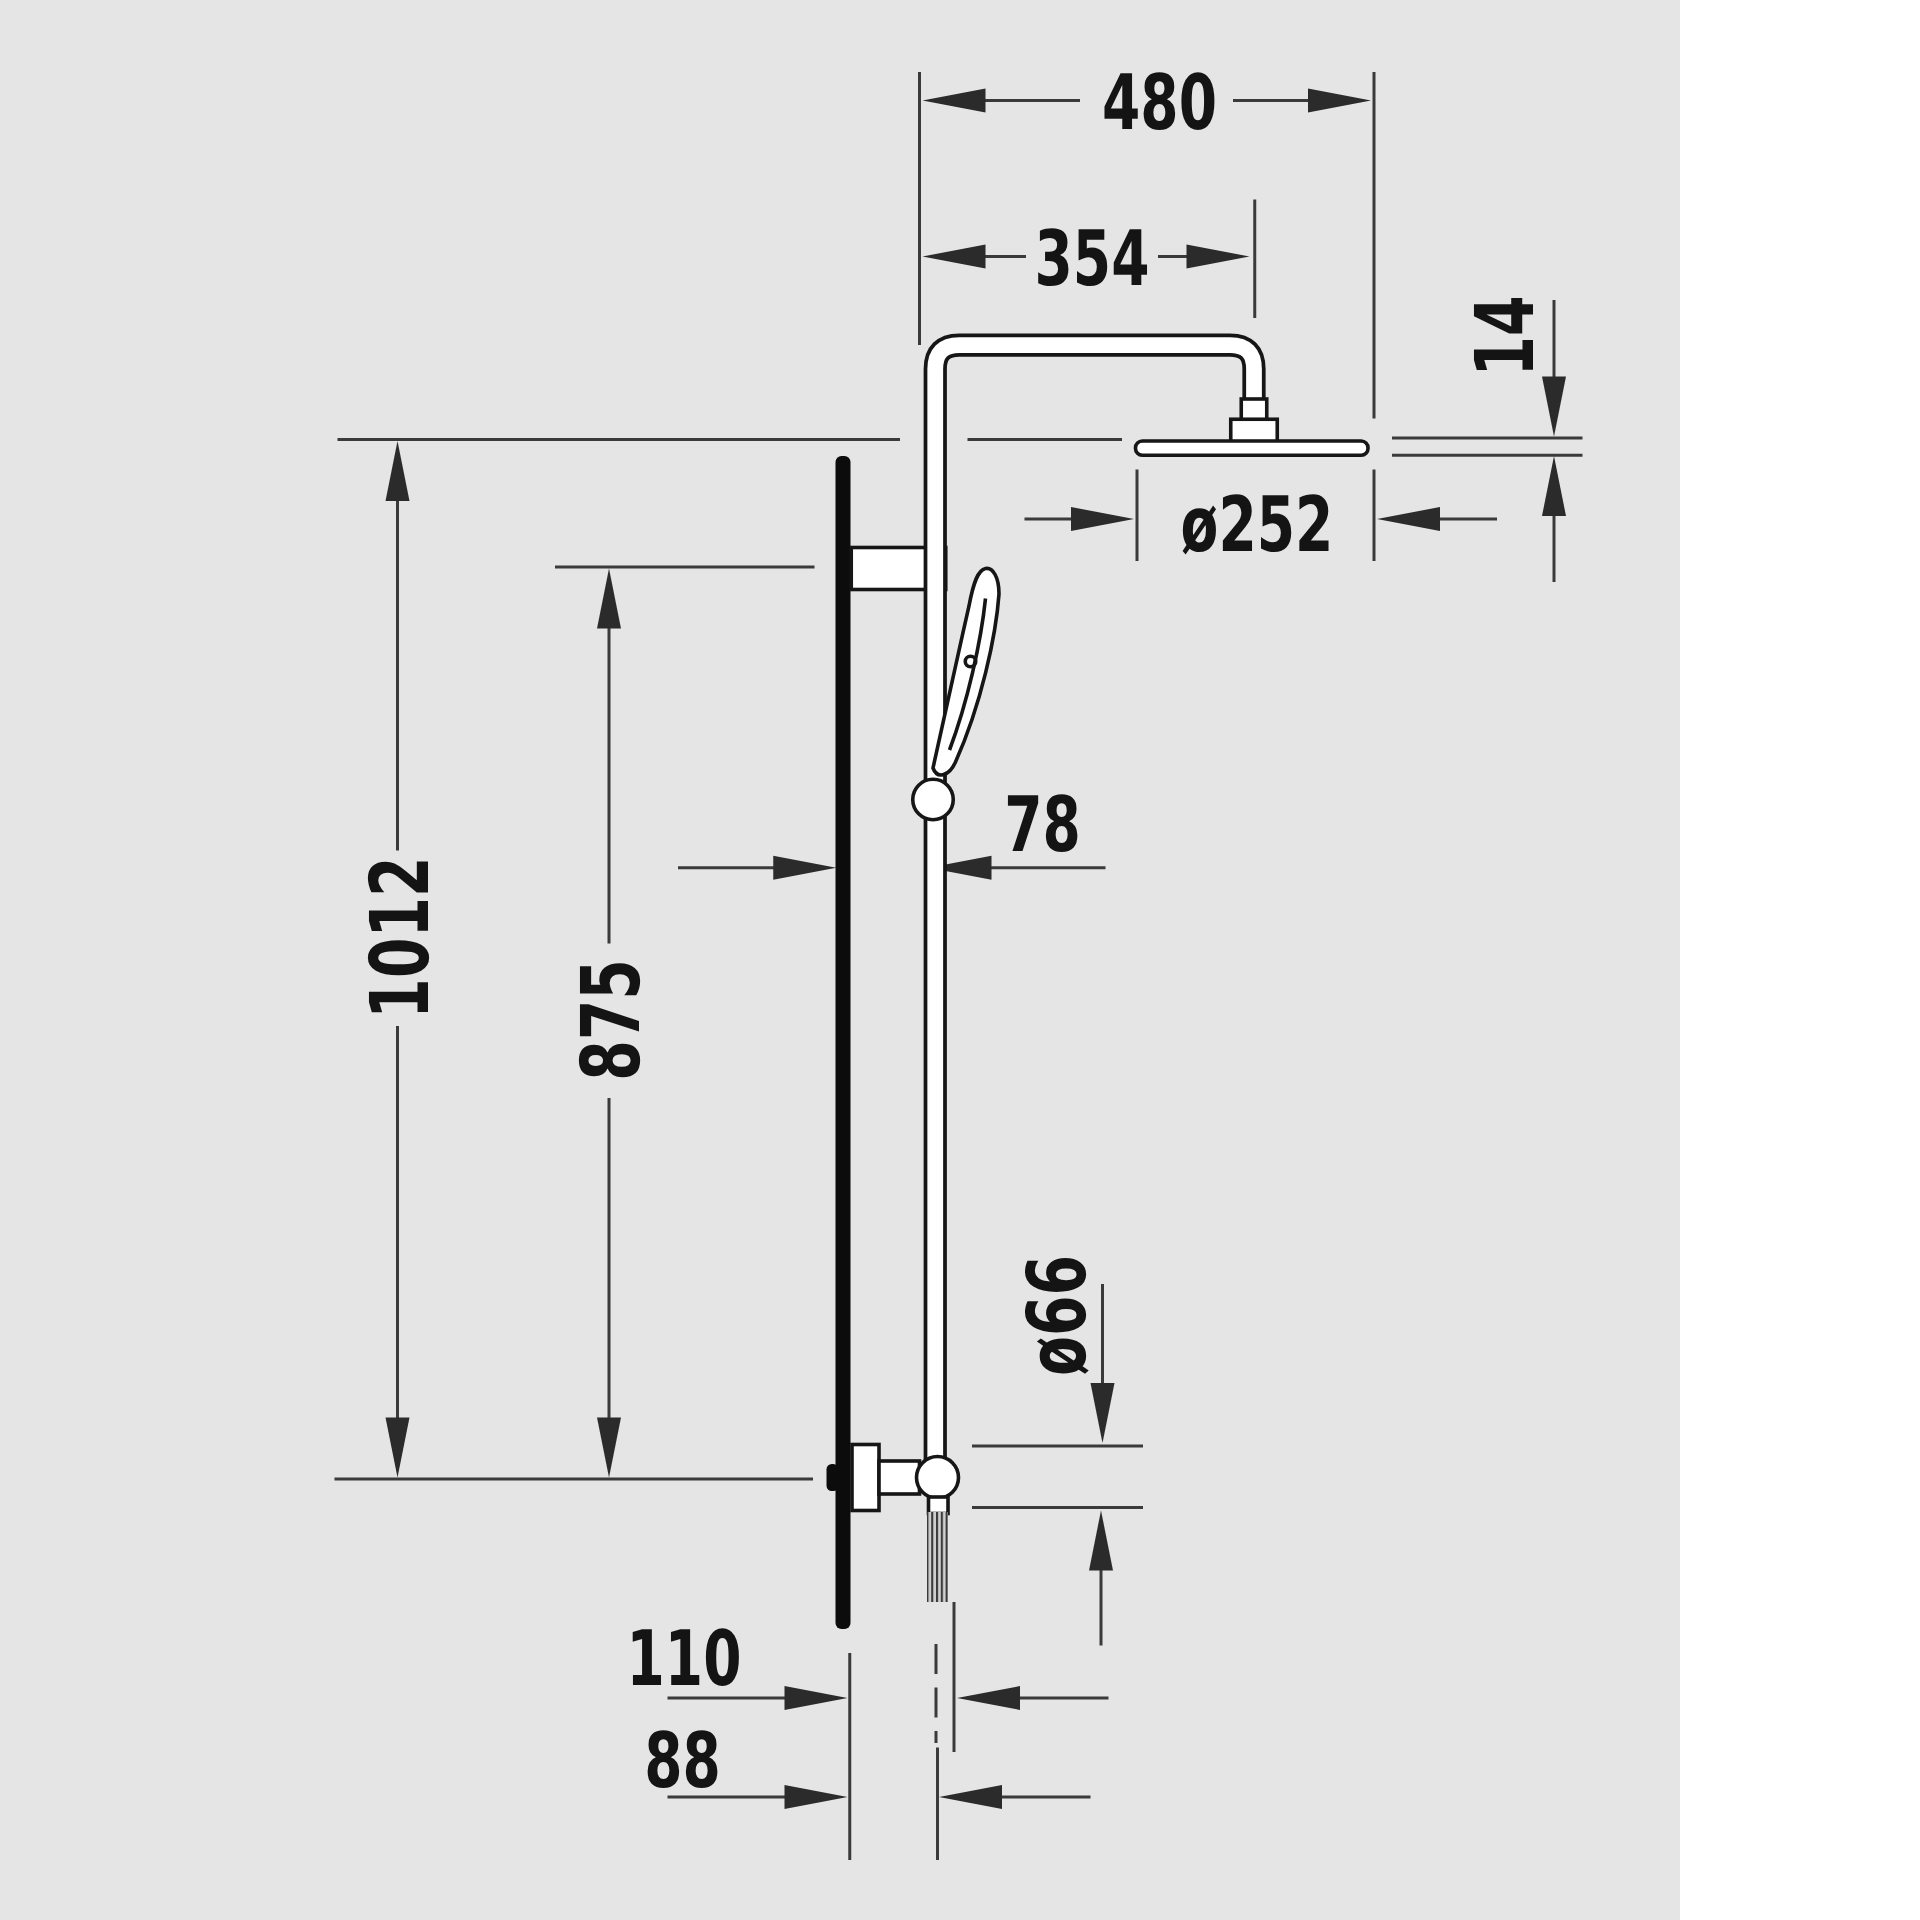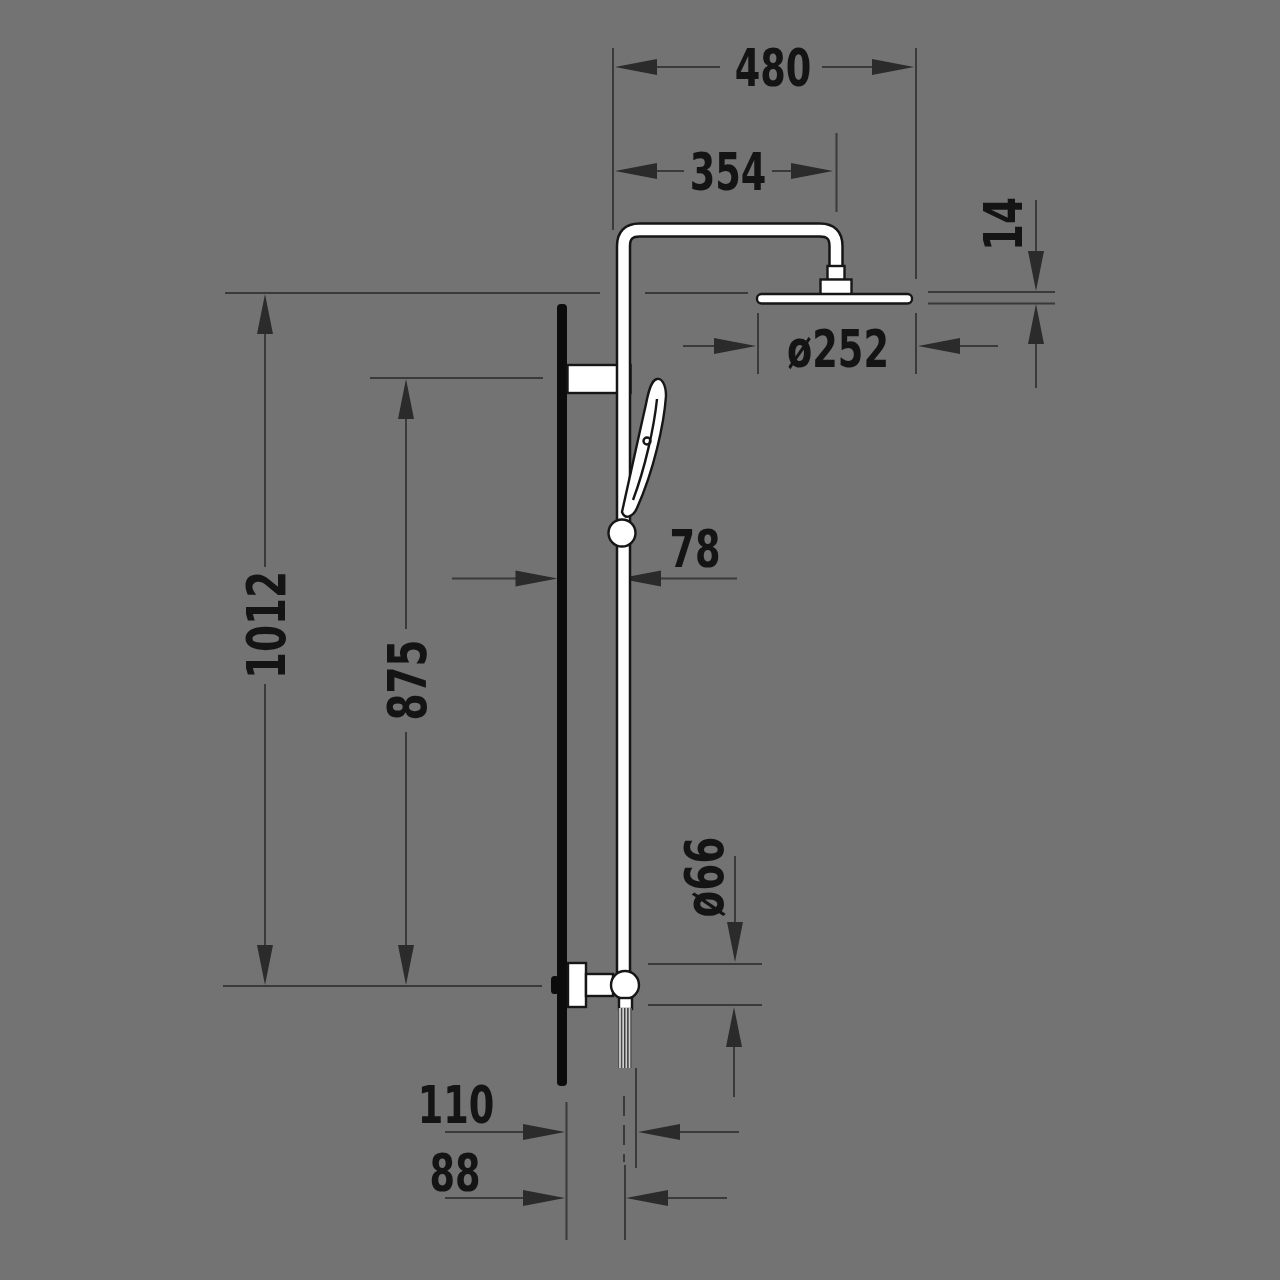--- a/index.html
+++ b/index.html
@@ -2,23 +2,23 @@
 <html><head>
 <meta charset="utf-8">
 <style>
   html, body {
     margin: 0;
     padding: 0;
     background: #ffffff;
   }
   .stage {
     position: relative;
-    width: 1280px;
+    width: 1120px;
     height: 1280px;
-    background: #737373;
+    background: #e5e5e5;
     overflow: hidden;
     font-family: "DejaVu Sans", "Liberation Sans", sans-serif;
   }
   svg { display: block; }
   .dim-line {
     stroke: #3a3a3a;
     stroke-width: 2;
     fill: none;
   }
   .dim-dash {

